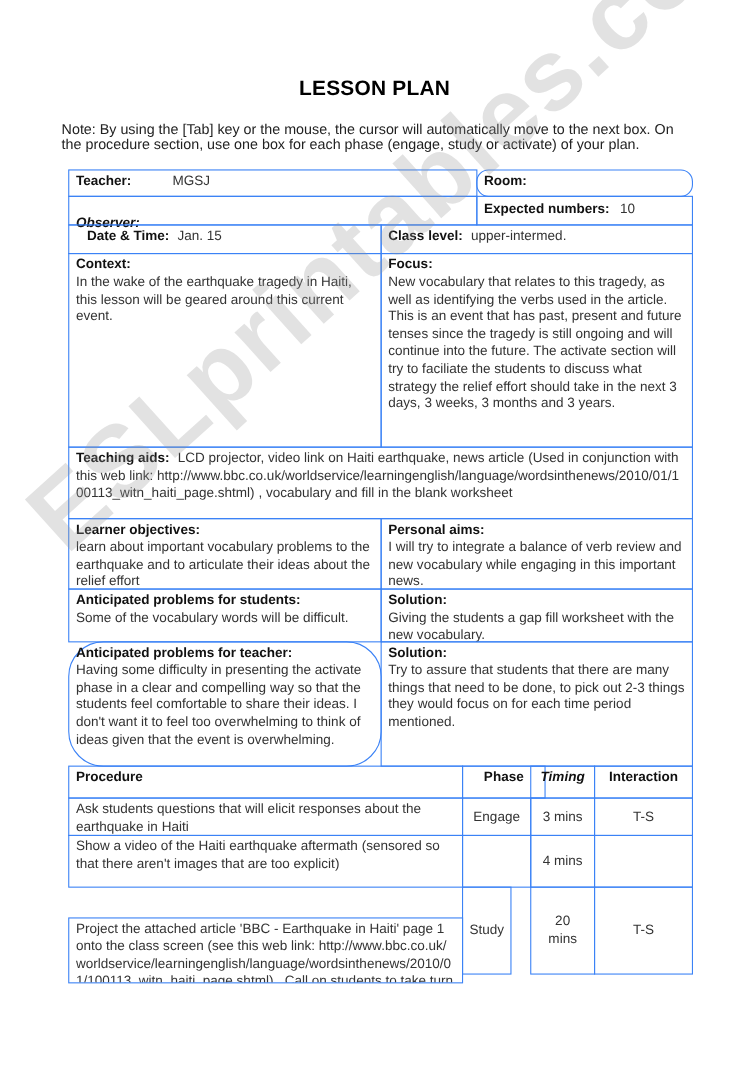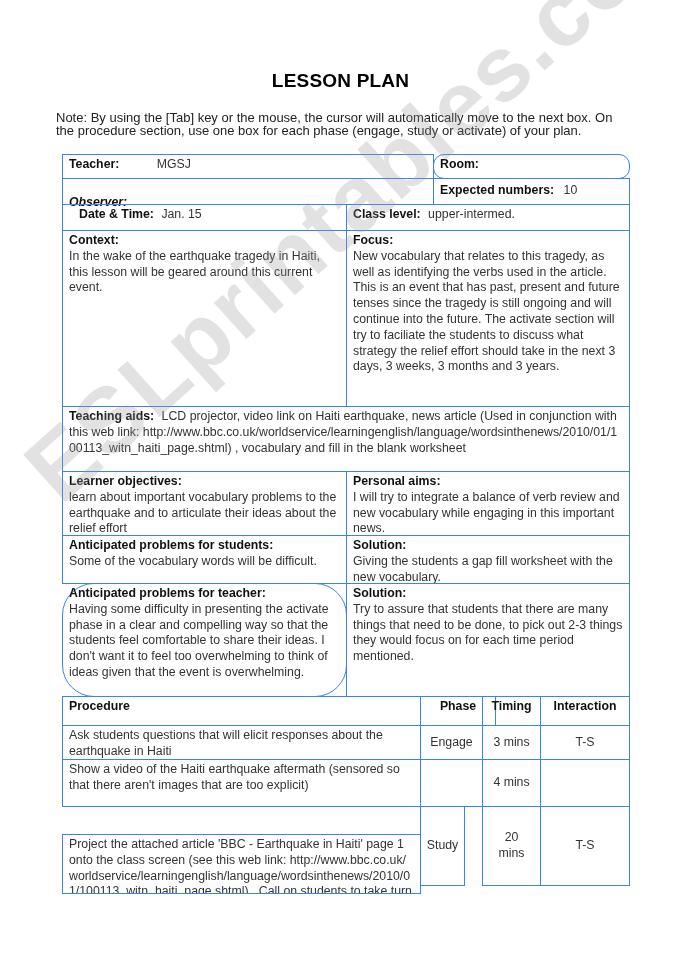--- a/index.html
+++ b/index.html
@@ -99,21 +99,21 @@
     <div class="lbl">Anticipated problems for teacher:</div>
     <div class="val">Having some difficulty in presenting the activate phase in a clear and compelling way so that the students feel comfortable to share their ideas.  I don't want it to feel too overwhelming to think of ideas given that the event is overwhelming.</div>
   </div>
   <div class="cell" style="left:346px;top:583px;width:284px;height:114px;">
     <div class="lbl">Solution:</div>
     <div class="val">Try to assure that students that there are many things that need to be done, to pick out 2-3 things they would focus on for each time period mentioned.</div>
   </div>
 
   <div class="cell lbl" style="left:62px;top:696px;width:359px;height:30px;">Procedure</div>
   <div class="cell lbl" style="left:420px;top:696px;width:76px;height:30px;text-align:center;padding:2px 2px;">Phase</div>
-  <div class="cell lbl" style="left:482px;top:696px;width:59px;height:30px;text-align:center;padding:2px 2px;">Timing</div>
+  <div class="cell lbl" style="left:482px;top:696px;width:59px;height:30px;text-align:center;padding:2px 2px;font-style:italic;">Timing</div>
   <div class="cell lbl" style="left:540px;top:696px;width:90px;height:30px;text-align:center;padding:2px 2px;">Interaction</div>
 
   <div class="cell val" style="left:62px;top:725px;width:359px;height:35px;">Ask students questions that will elicit responses about the earthquake in Haiti</div>
   <div class="cell val center" style="left:420px;top:725px;width:63px;height:35px;padding:0;">
       <span>Engage</span>
     </div>
   <div class="cell val center" style="left:482px;top:725px;width:59px;height:35px;padding:0;">
       <span>3 mins</span>
     </div>
   <div class="cell val center" style="left:540px;top:725px;width:90px;height:35px;padding:0;">

